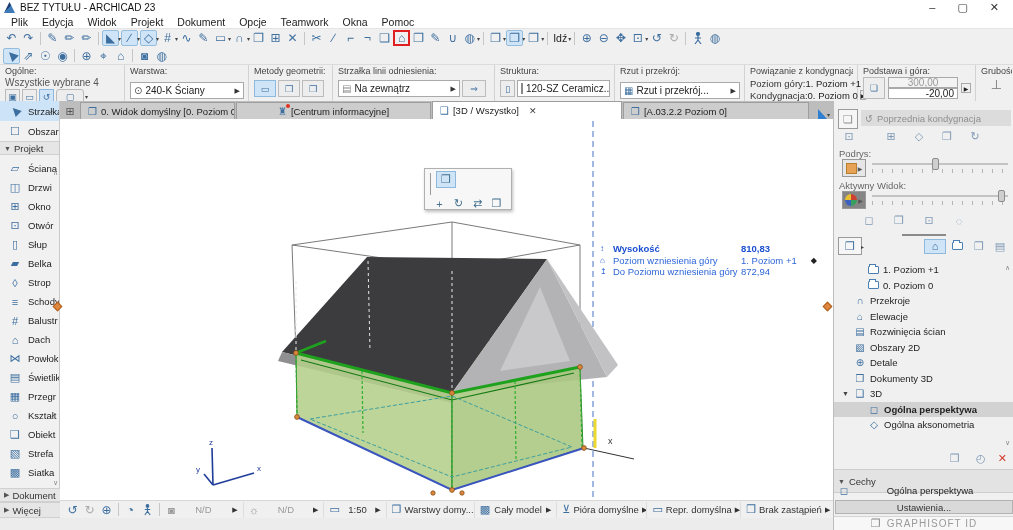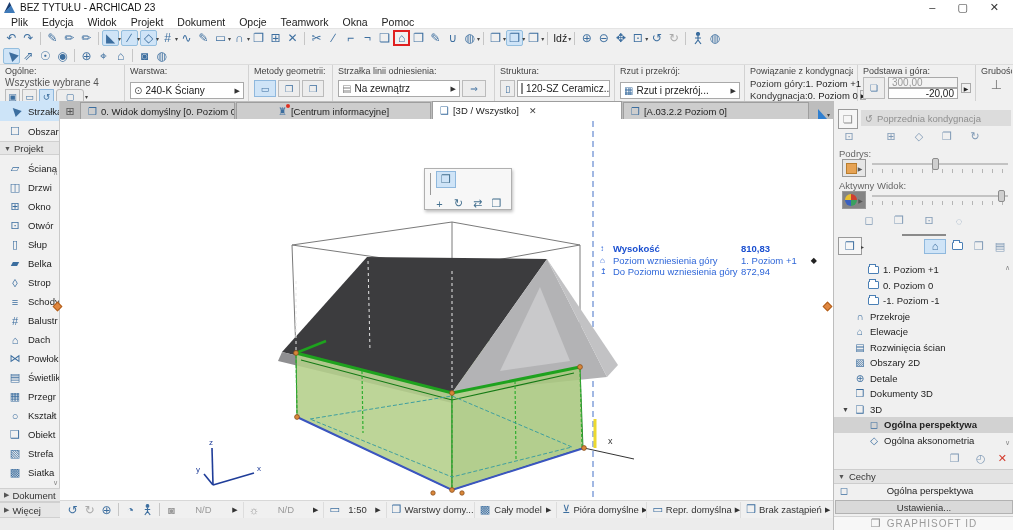--- a/index.html
+++ b/index.html
@@ -86,21 +86,21 @@
   .sw-circ{width:12px;height:12px;border-radius:50%;background:conic-gradient(#d04030 0 25%,#3aa060 25% 50%,#3a60c0 50% 75%,#e8c030 75%)}
   .rhandle{width:44px;height:2px;background:#8a8a8a;margin:3px auto}
   
   .ntrow{height:15.5px;display:flex;align-items:center;gap:4px;font-size:9.5px;color:#222;white-space:nowrap;overflow:hidden}
   .ntrow.sel{background:#d2d2d2;font-weight:bold}
   .lv1{padding-left:20px}.lv2{padding-left:34px}
   .fold{width:11px;height:8px;border:1px solid #4a7fb5;border-radius:1px;position:relative;flex:none;background:#fff}
   .fold::before{content:"";position:absolute;top:-3px;left:0;width:5px;height:2px;border:1px solid #4a7fb5;border-bottom:none;background:#fff}
   .ng{color:#3c6e9f;font-size:10px;width:12px;text-align:center;flex:none}
   .caret{font-size:7px;color:#444;width:8px;margin-left:-12px}
-  #cechybar{background:#e3e3e3;border-top:1px solid #cdcdcd;border-bottom:1px solid #cdcdcd;height:15px;display:flex;align-items:center;gap:4px;padding-left:4px;font-size:9.5px;color:#333}
+  #cechybar{background:#e3e3e3;border-top:1px solid #cdcdcd;border-bottom:1px solid #cdcdcd;height:24px;display:flex;align-items:center;gap:4px;padding-left:4px;font-size:9.5px;color:#333}
   #settings-btn{height:14px;background:#d9d9d9;border:1px solid #b2b2b2;display:flex;align-items:center;justify-content:center;font-size:9.5px;color:#333}
   #gsbar{height:14px;background:#f7f7f7;border-top:1px solid #d4d4d4;display:flex;align-items:center;justify-content:center;gap:6px;color:#9a9a9a;font-size:10px;letter-spacing:1px}
   .redx{color:#d43c2e;font-weight:bold;font-size:11px}
   
   #statusbar{left:60px;top:500px;width:773px;height:18px;background:#f0f0f0;border-top:1px solid #d8d8d8;display:flex;align-items:center;padding-left:4px}
   .sfld{display:flex;align-items:center;gap:3px;padding:0 5px;font-size:9.5px;color:#333;border-right:1px solid #dddddd;height:16px;white-space:nowrap;overflow:hidden}
   .sfld .arr{font-size:7px;color:#333}
   .sfld.dis{color:#9a9a9a}
   .sic{color:#3c6e9f;font-size:11px}
   #bottomstrip{left:0;top:518px;width:833px;height:12px;background:#ececec}
@@ -282,21 +282,21 @@
       <span class="k">Kondygnacja:</span>
       <span class="v">0. Poziom 0</span>
       <span class="b">▶</span>
     </div>
   </div>
   <div class="ibsec" style="width:118px">
     <div class="iblab">Podstawa i góra:</div>
     <div style="display:flex;gap:3px;align-items:center">
       <span class="sbtn" style="width:22px;height:22px">❏</span>
       <div style="flex:1">
-        <div class="fld" style="height:11px;background:#f3f3f3;color:#9a9a9a;justify-content:flex-start">
+        <div class="fld" style="height:11px;background:#f3f3f3;color:#9a9a9a;justify-content:center">
             <span>300,00</span>
           </div>
         <div class="fld" style="height:11px;justify-content:flex-end">
             <span>-20,00</span>
           </div>
       </div>
       <span class="b" style="width:10px;height:10px;border:1px solid #aaa;font-size:6px;display:inline-flex;align-items:center;justify-content:center">▶</span>
     </div>
   </div>
   <div class="ibsec" style="width:40px;border-right:none">
@@ -595,24 +595,20 @@
 
   <div class="abs" style="left:0;top:161px;width:180px">
     <div class="ntrow lv2">
         <span class="fold"></span>
         <span>1. Poziom +1</span>
       </div>
     <div class="ntrow lv2">
         <span class="fold"></span>
         <span>0. Poziom 0</span>
       </div>
-    <div class="ntrow lv2">
-        <span class="fold"></span>
-        <span>-1. Poziom -1</span>
-      </div>
     <div class="ntrow lv1">
         <span class="ng">∩</span>
         <span>Przekroje</span>
       </div>
     <div class="ntrow lv1">
         <span class="ng">⌂</span>
         <span>Elewacje</span>
       </div>
     <div class="ntrow lv1">
         <span class="ng">▤</span>

